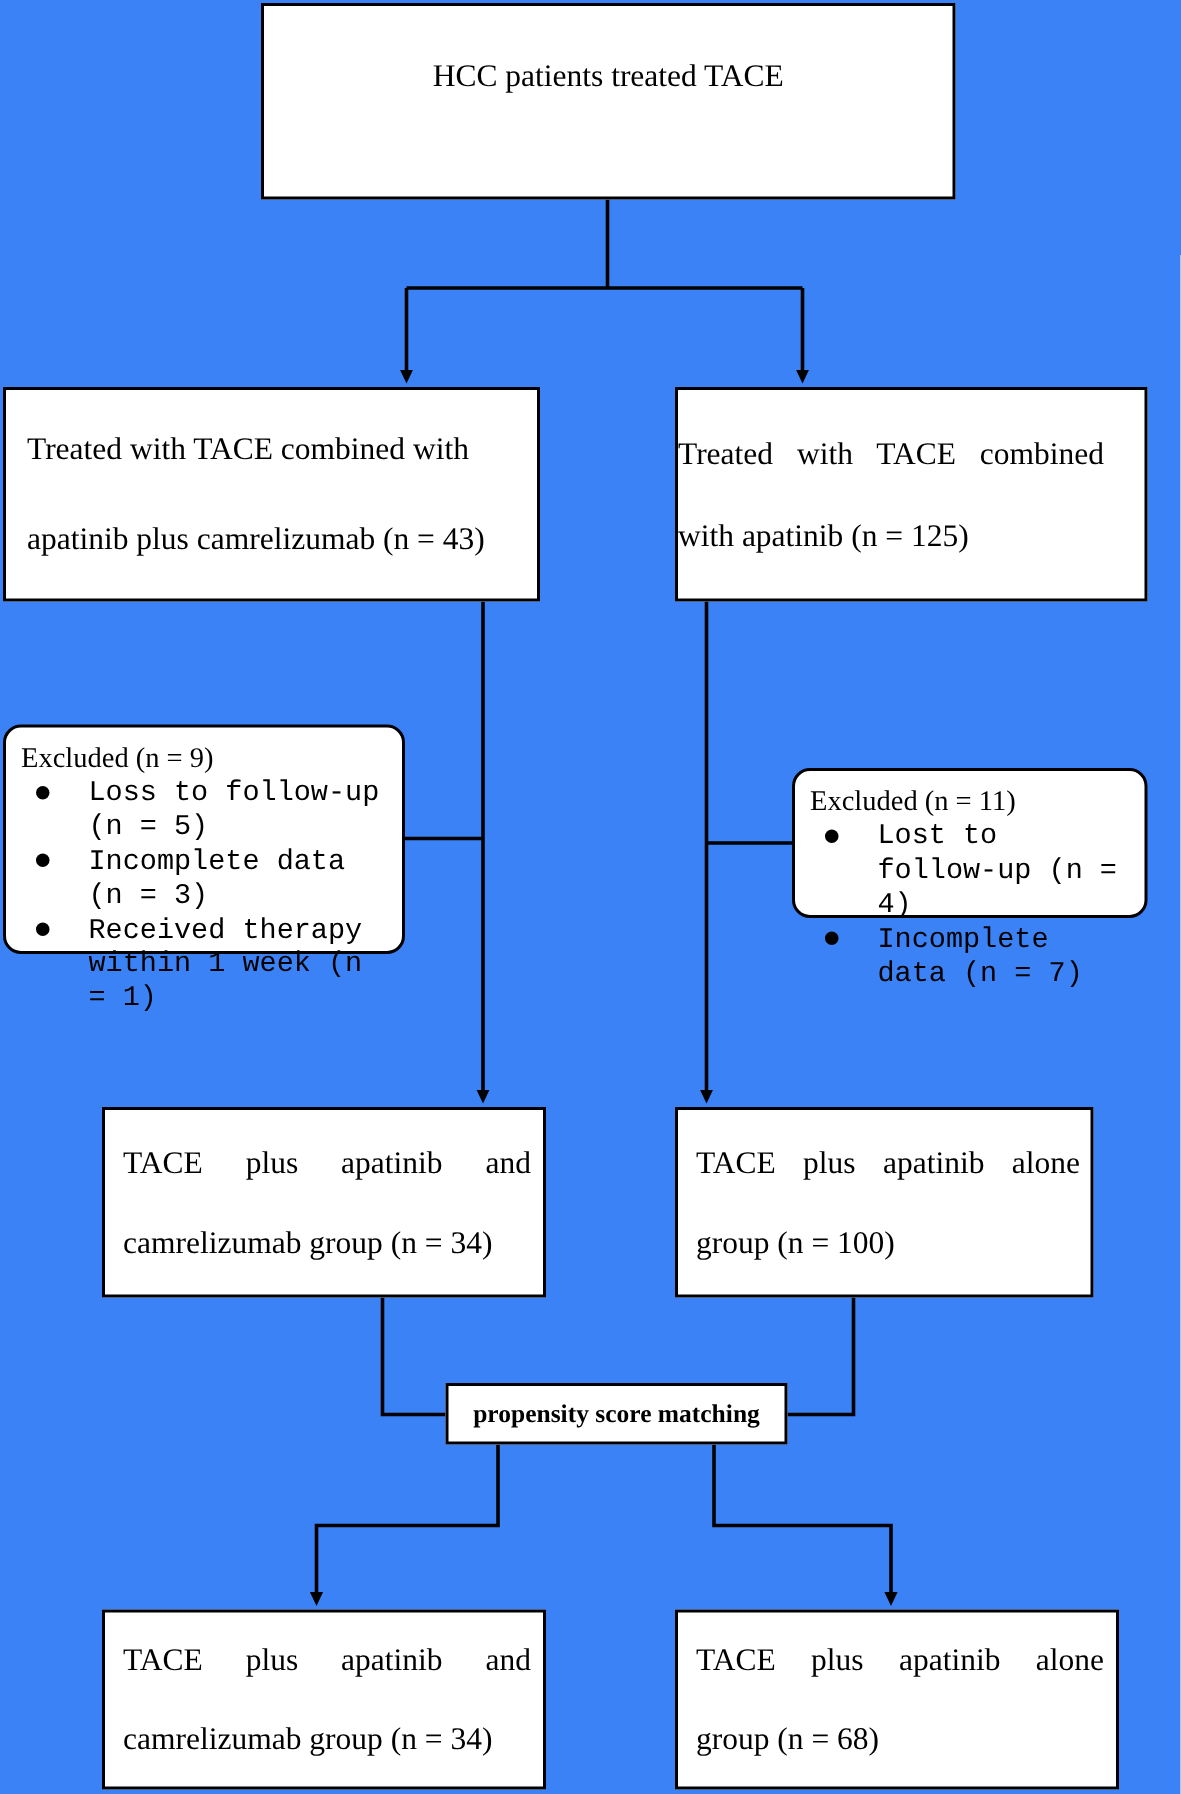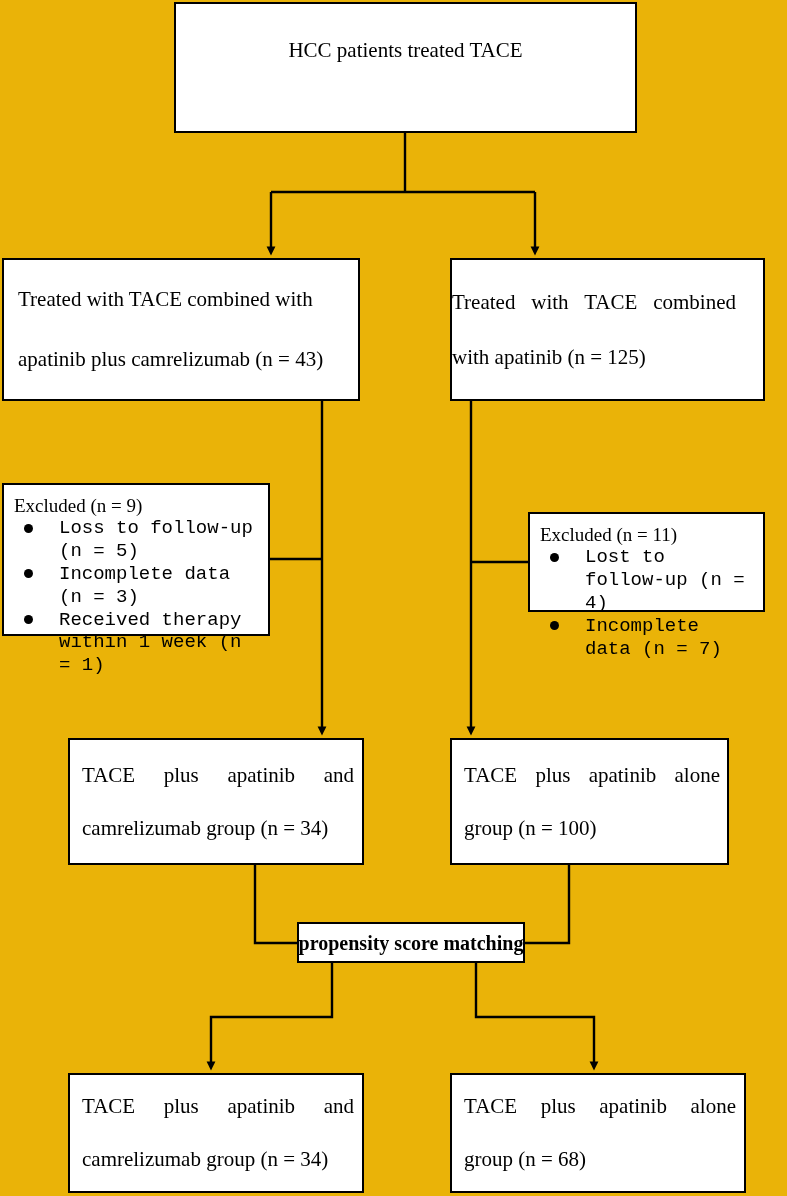--- a/index.html
+++ b/index.html
@@ -4,21 +4,21 @@
 <style>
   html, body {
     margin: 0;
     padding: 0;
     background: #ffffff;
   }
   #canvas {
     position: relative;
     width: 787px;
     height: 1196px;
-    background: #eab308;
+    background: #3b82f6;
     font-family: "Liberation Serif", "DejaVu Serif", serif;
     color: #000000;
     overflow: hidden;
   }
   #connectors {
     position: absolute;
     left: 0;
     top: 0;
     width: 787px;
     height: 1196px;
@@ -60,21 +60,21 @@
   }
   #node-arm-mono .l1 {
     margin-bottom: 34px;
     width: 284px;
     text-align: justify;
     text-align-last: justify;
     white-space: normal;
   }
 
   
-  .excl { padding: 10px 8px 10px 10px; justify-content: flex-start; }
+  .excl { padding: 10px 8px 10px 10px; justify-content: flex-start; border-radius: 12px; }
   .excl .head { font-size: 19px; line-height: 1.18; white-space: pre; }
   .excl ul {
     list-style: none;
     margin: 0;
     padding: 0;
     font-family: Liberation Mono, monospace;
   }
   .excl li {
     font-size: 19px;
     line-height: 1.20;
@@ -118,21 +118,21 @@
     white-space: normal;
   }
 
   
   #node-psm {
     left: 297px; top: 922px; width: 228px; height: 41px;
     align-items: center;
   }
   #node-psm .line {
     font-weight: bold;
-    font-size: 20px;
+    font-size: 17px;
     text-align: center;
   }
 
   
   #node-final-combo {
     left: 68px; top: 1073px; width: 296px; height: 120px;
     padding-left: 12px;
   }
   #node-final-combo .l1 {
     margin-bottom: 32px;

